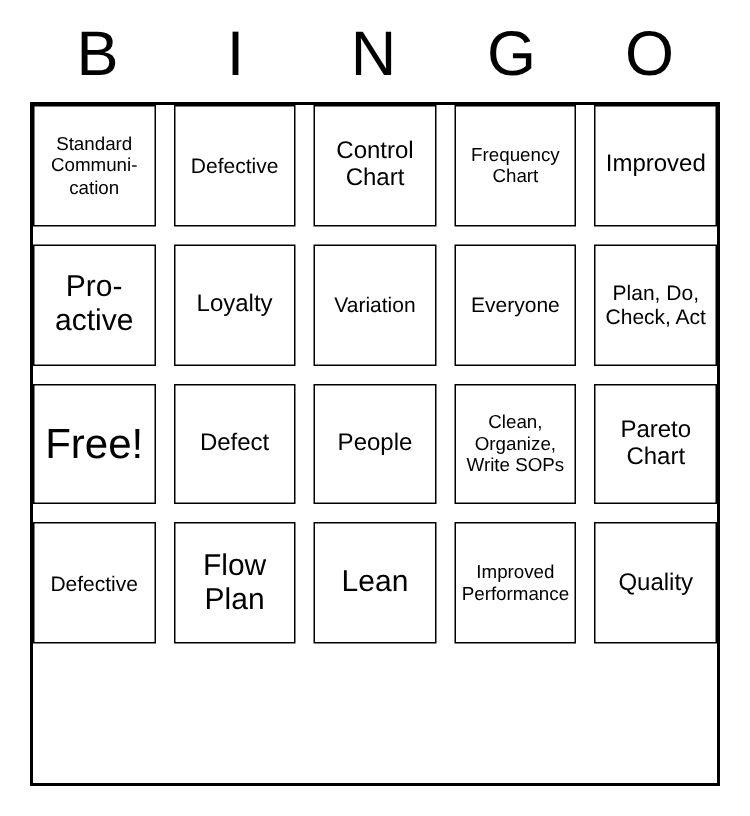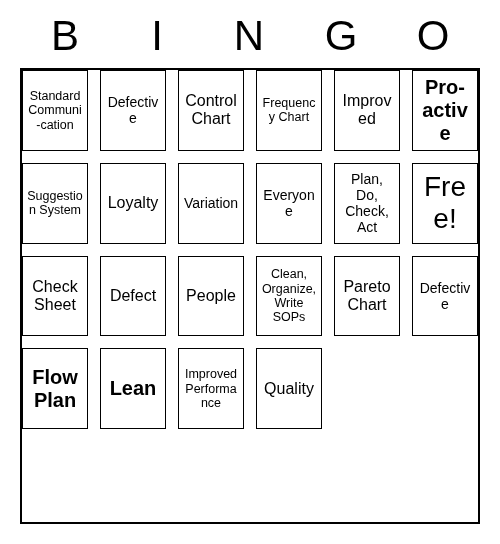--- a/index.html
+++ b/index.html
@@ -26,21 +26,21 @@
     .header-letter {
       font-size: 42px;
       font-weight: 400;
       color: #000;
       flex: 1;
       text-align: center;
       letter-spacing: 2px;
     }
     .grid {
       display: grid;
-      grid-template-columns: repeat(6, 1fr);
+      grid-template-columns: repeat(5, 1fr);
       grid-template-rows: repeat(5, 1fr);
       width: 460px;
       height: 460px;
       border: 2px solid #000;
       gap: 12px;
     }
     .cell {
       border: 1px solid #000;
       display: flex;
       align-items: center;
@@ -48,21 +48,20 @@
       text-align: center;
       padding: 4px;
       font-size: 14px;
       line-height: 1.15;
       color: #000;
       word-break: break-word;
       hyphens: manual;
     }
     .cell.big {
       font-size: 20px;
-      font-weight: bold;
     }
     .cell.med {
       font-size: 16px;
     }
     .cell.small {
       font-size: 12.5px;
     }
     .cell.free {
       font-size: 28px;
     }
@@ -79,28 +78,26 @@
 </div>
 
 <div class="grid">
   <div class="cell small">Standard Communi-cation</div>
   <div class="cell">Defective</div>
   <div class="cell med">Control Chart</div>
   <div class="cell small">Frequency Chart</div>
   <div class="cell med">Improved</div>
 
   <div class="cell big">Pro-active</div>
-  <div class="cell small">Suggestion System</div>
   <div class="cell med">Loyalty</div>
   <div class="cell">Variation</div>
 
   <div class="cell">Everyone</div>
   <div class="cell">Plan, Do, Check, Act</div>
   <div class="cell free">Free!</div>
-  <div class="cell med">Check Sheet</div>
 
   <div class="cell med">Defect</div>
   <div class="cell med">People</div>
   <div class="cell small">Clean, Organize, Write SOPs</div>
   <div class="cell med">Pareto Chart</div>
   <div class="cell">Defective</div>
 
   <div class="cell big">Flow Plan</div>
   <div class="cell big">Lean</div>
   <div class="cell small">Improved Performance</div>

